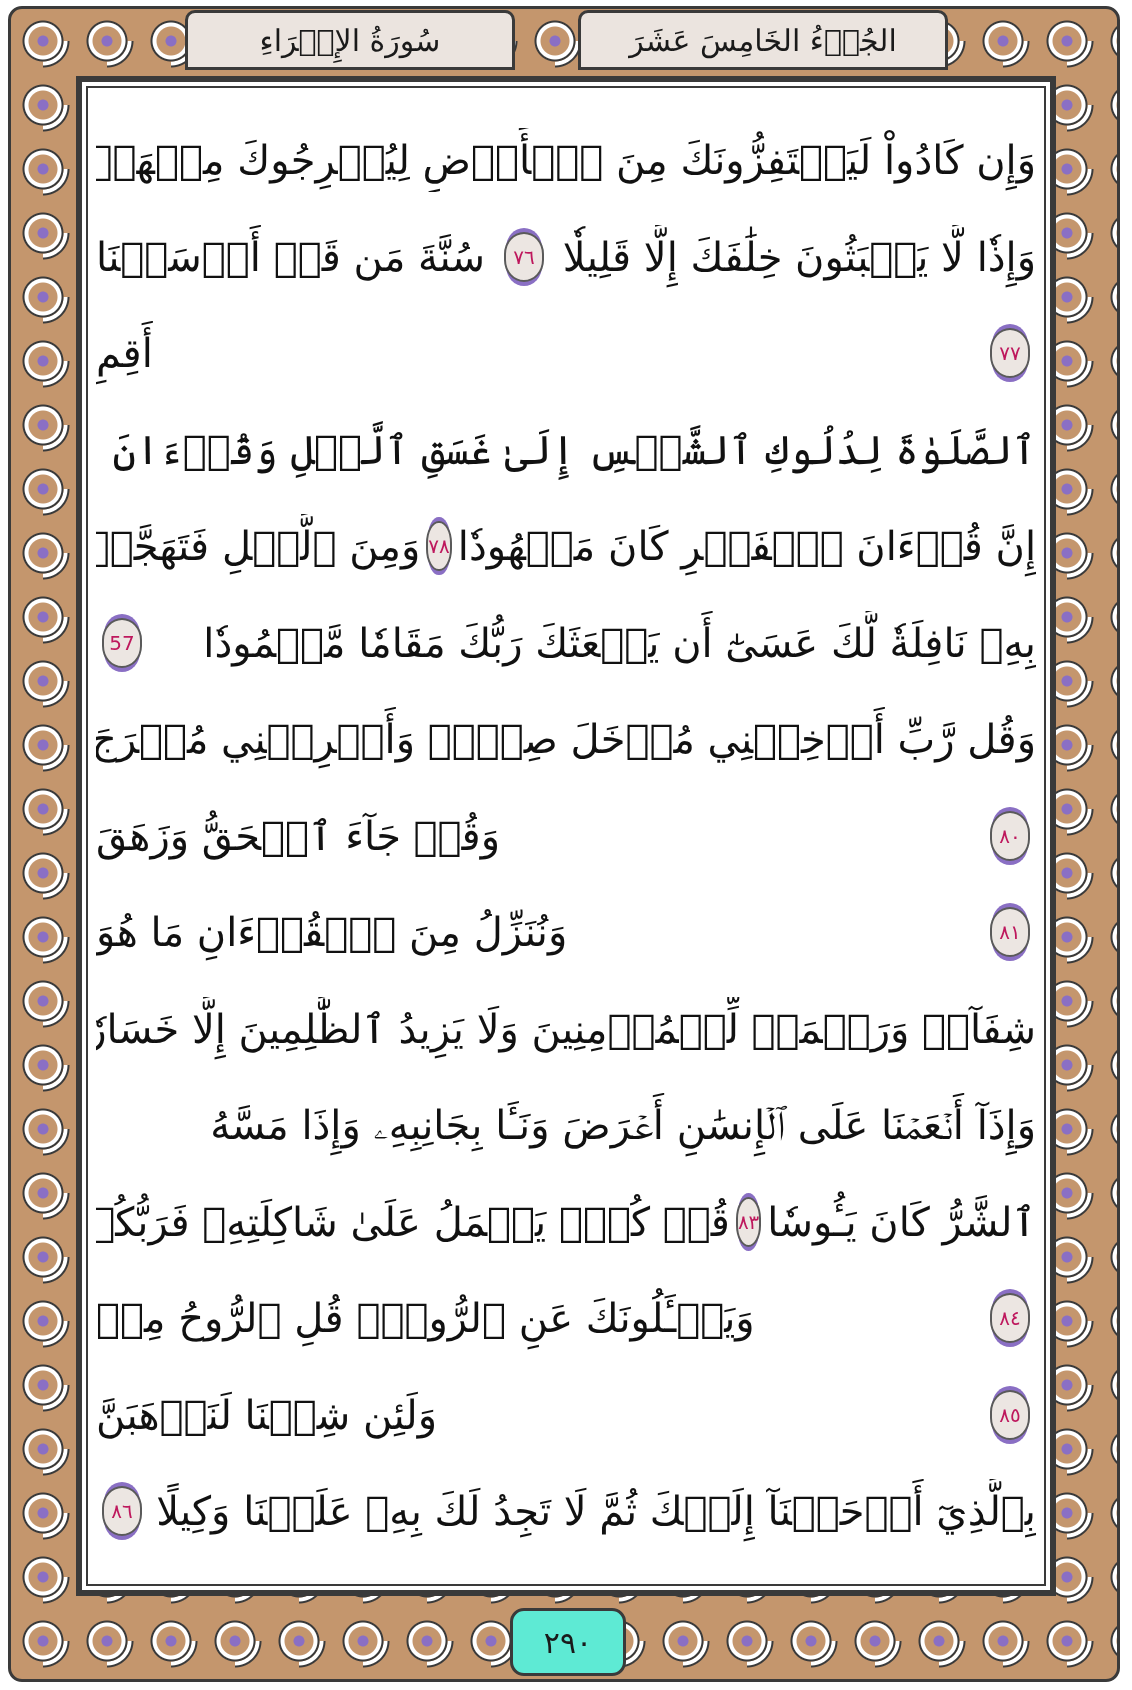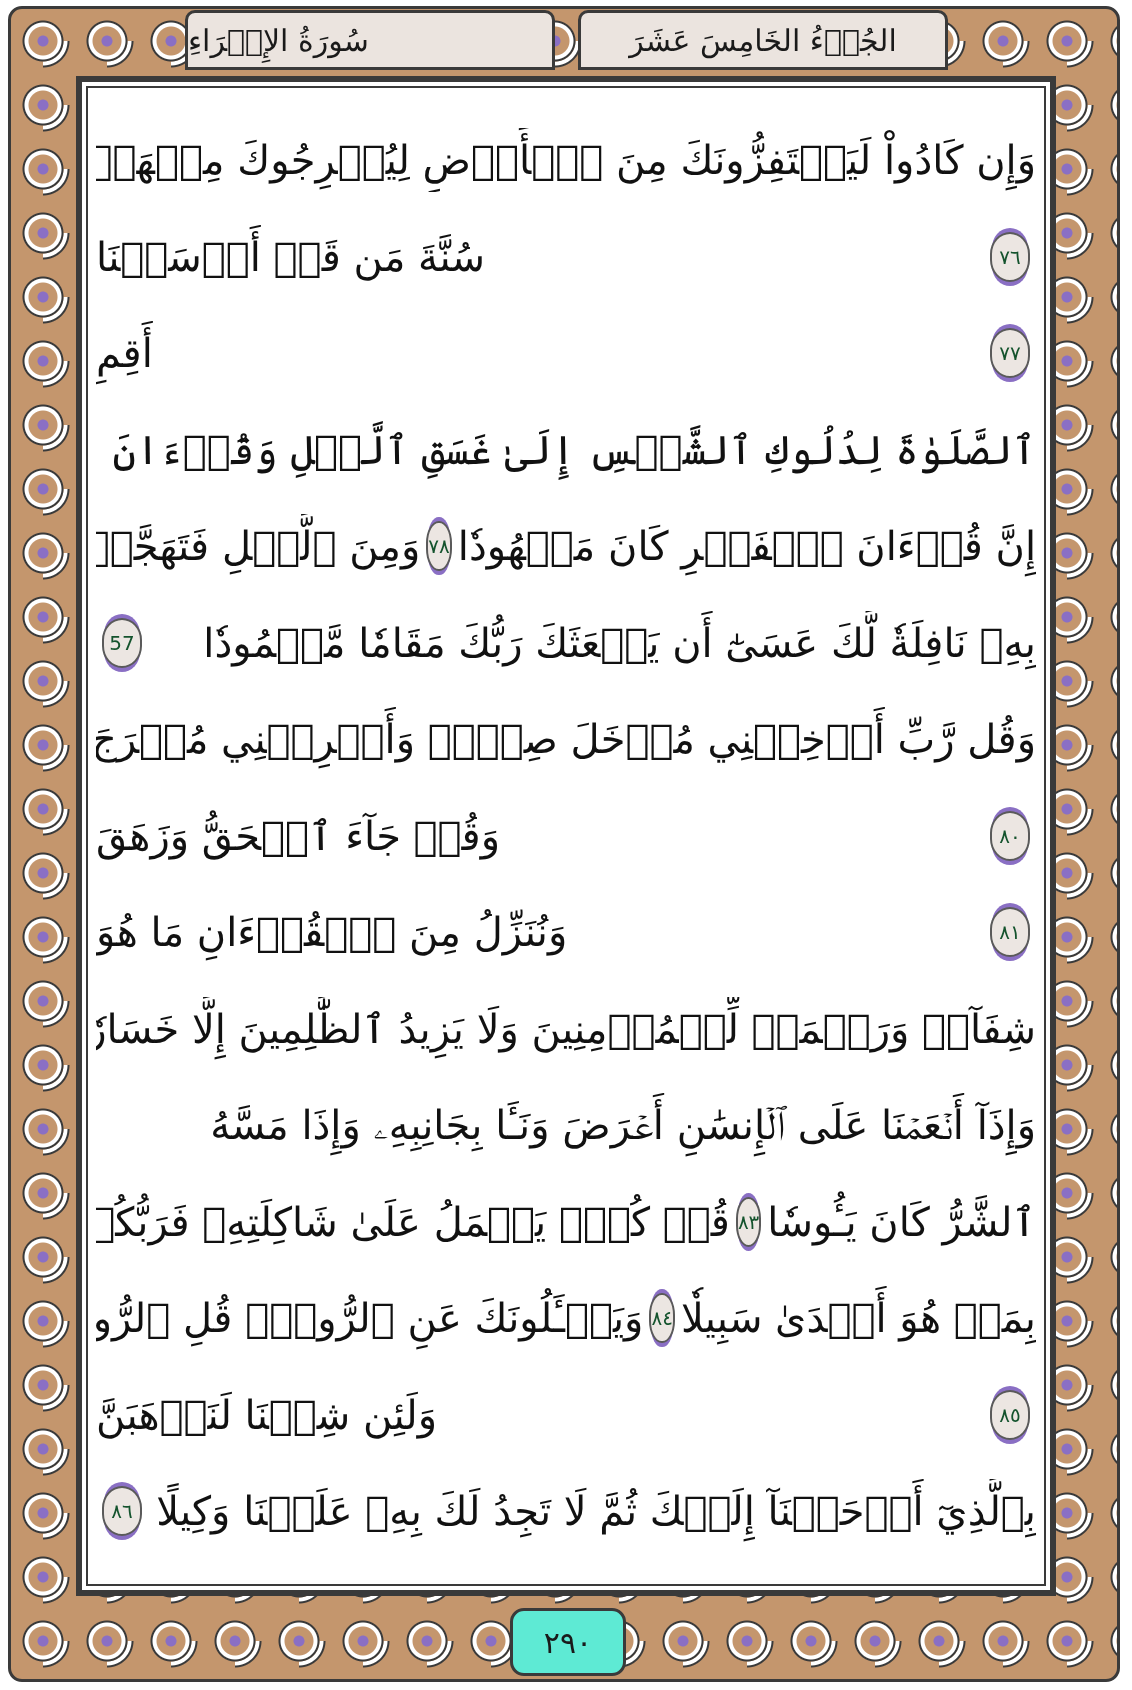--- a/index.html
+++ b/index.html
@@ -30,21 +30,21 @@
     content: ""; position: absolute; inset: 4px; border: 2px solid #3a3a3a;
   }
   .header-plate {
     position: absolute; top: 10px; height: 60px;
     background: #ebe4df; border: 3px solid #3a3a3a; box-sizing: border-box;
     border-radius: 10px 10px 0 0;
     display: flex; align-items: center; justify-content: center;
     font-family: "DejaVu Serif", serif; font-size: 30px; color: #1a1a1a;
     direction: rtl;
   }
-  .header-surah { left: 185px; width: 370px; justify-content: flex-end; }
+  .header-surah { left: 185px; width: 330px; }
   .header-juz { left: 578px; width: 370px; }
   .footer-plate {
     position: absolute; left: 510px; top: 1608px; width: 116px; height: 68px;
     background: #5eead4; border: 3px solid #3a3a3a; box-sizing: border-box;
     border-radius: 14px;
     display: flex; align-items: center; justify-content: center;
     font-family: "DejaVu Sans", sans-serif; font-size: 30px; color: #1a1a1a;
   }
   .text-area {
     position: absolute; left: 96px; top: 120px; width: 940px; height: 1460px;
@@ -57,21 +57,21 @@
     display: flex; justify-content: space-between; align-items: center;
   }
   .seg { display: inline-block; }
   .ayah-marker {
     display: inline-flex; align-items: center; justify-content: center;
     width: 36px; height: 46px; margin: 0 6px;
     border-radius: 50% / 44%;
     background: #ece6e2;
     border: 2px solid #5a5a5a;
     box-shadow: 0 -6px 0 -2px #8a6fc4, 0 6px 0 -2px #8a6fc4;
-    font-family: "DejaVu Sans", sans-serif; font-size: 20px; color: #14532d;
+    font-family: "DejaVu Sans", sans-serif; font-size: 20px; color: #be185d;
     direction: rtl;
   }
 </style>
 </head>
 <body>
 
 <div class="frame-outer"></div>
 
 <div class="header-plate header-surah">
   <span>سُورَةُ الإِسۡرَاءِ</span>
@@ -80,20 +80,21 @@
   <span>الجُزۡءُ الخَامِسَ عَشَرَ</span>
 </div>
 
 <div class="frame-inner-line"></div>
 
 <div class="text-area" id="text-area">
     <div class="line" style="top: 8px;">
       <span class="seg">وَإِن كَادُواْ لَيَسۡتَفِزُّونَكَ مِنَ ٱلۡأَرۡضِ لِيُخۡرِجُوكَ مِنۡهَاۖ</span>
     </div>
     <div class="line" style="top: 104.5px;">
+      <span class="seg">وَإِذٗا لَّا يَلۡبَثُونَ خِلَٰفَكَ إِلَّا قَلِيلٗا</span>
       <span class="ayah-marker">٧٦</span>
       <span class="seg">سُنَّةَ مَن قَدۡ أَرۡسَلۡنَا</span>
     </div>
     <div class="line" style="top: 201px;">
       <span class="ayah-marker">٧٧</span>
       <span class="seg">أَقِمِ</span>
     </div>
     <div class="line" style="top: 297.5px;">
       <span class="seg">ٱلصَّلَوٰةَ لِدُلُوكِ ٱلشَّمۡسِ إِلَىٰ غَسَقِ ٱلَّيۡلِ وَقُرۡءَانَ ٱلۡفَجۡرِۖ</span>
     </div>
@@ -122,21 +123,20 @@
     </div>
     <div class="line" style="top: 973px;">
       <span class="seg">وَإِذَآ أَنۡعَمۡنَا عَلَى ٱلۡإِنسَٰنِ أَعۡرَضَ وَنَـَٔا بِجَانِبِهِۦ وَإِذَا مَسَّهُ</span>
     </div>
     <div class="line" style="top: 1069.5px;">
       <span class="seg">ٱلشَّرُّ كَانَ يَـُٔوسٗا</span>
       <span class="ayah-marker">٨٣</span>
       <span class="seg">قُلۡ كُلّٞ يَعۡمَلُ عَلَىٰ شَاكِلَتِهِۦ فَرَبُّكُمۡ أَعۡلَمُ</span>
     </div>
     <div class="line" style="top: 1166px;">
-      <span class="seg">بِمَنۡ هُوَ أَهۡدَىٰ سَبِيلٗا</span>
       <span class="ayah-marker">٨٤</span>
       <span class="seg">وَيَسۡـَٔلُونَكَ عَنِ ٱلرُّوحِۖ قُلِ ٱلرُّوحُ مِنۡ</span>
     </div>
     <div class="line" style="top: 1262.5px;">
       <span class="ayah-marker">٨٥</span>
       <span class="seg">وَلَئِن شِئۡنَا لَنَذۡهَبَنَّ</span>
     </div>
     <div class="line" style="top: 1359px;">
       <span class="seg">بِٱلَّذِيٓ أَوۡحَيۡنَآ إِلَيۡكَ ثُمَّ لَا تَجِدُ لَكَ بِهِۦ عَلَيۡنَا وَكِيلًا</span>
       <span class="ayah-marker">٨٦</span>

